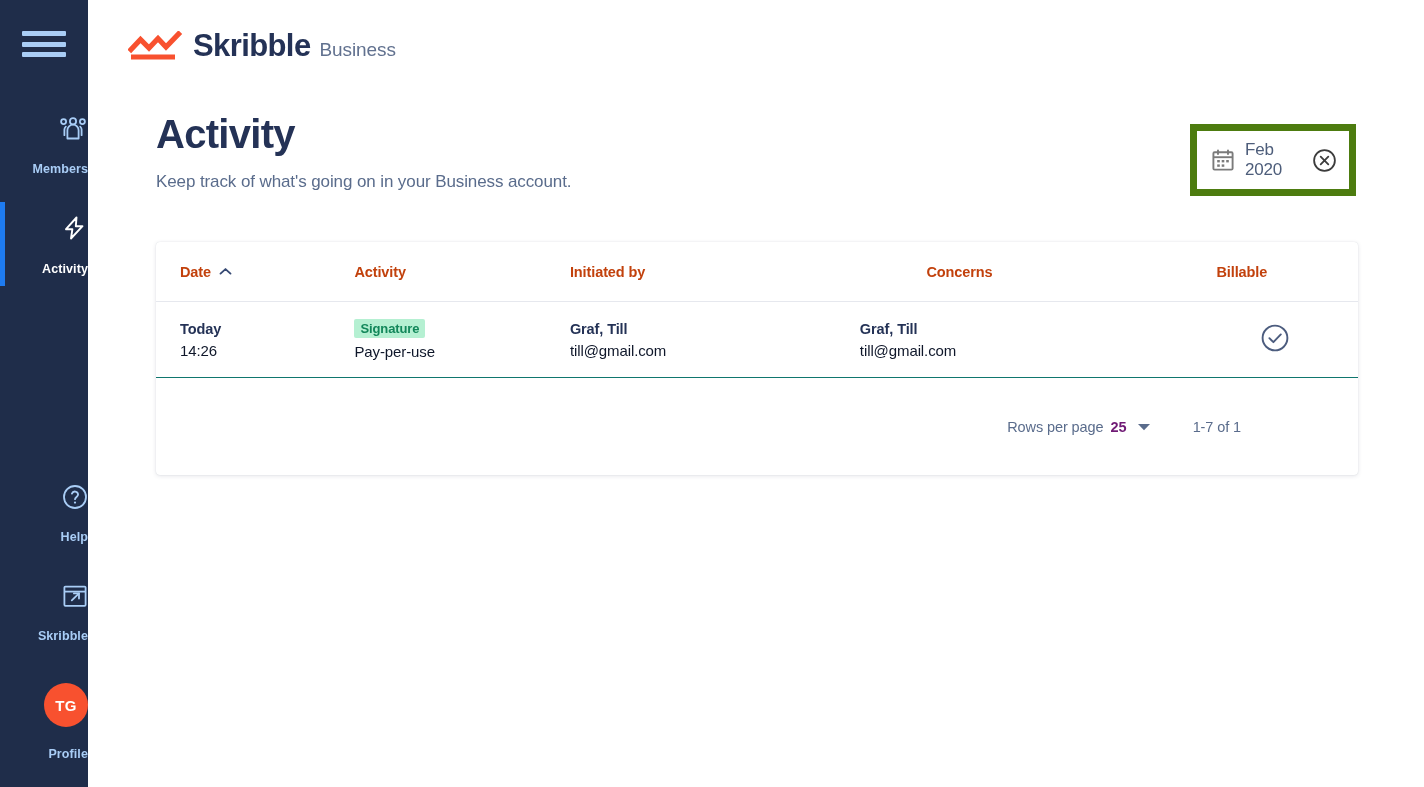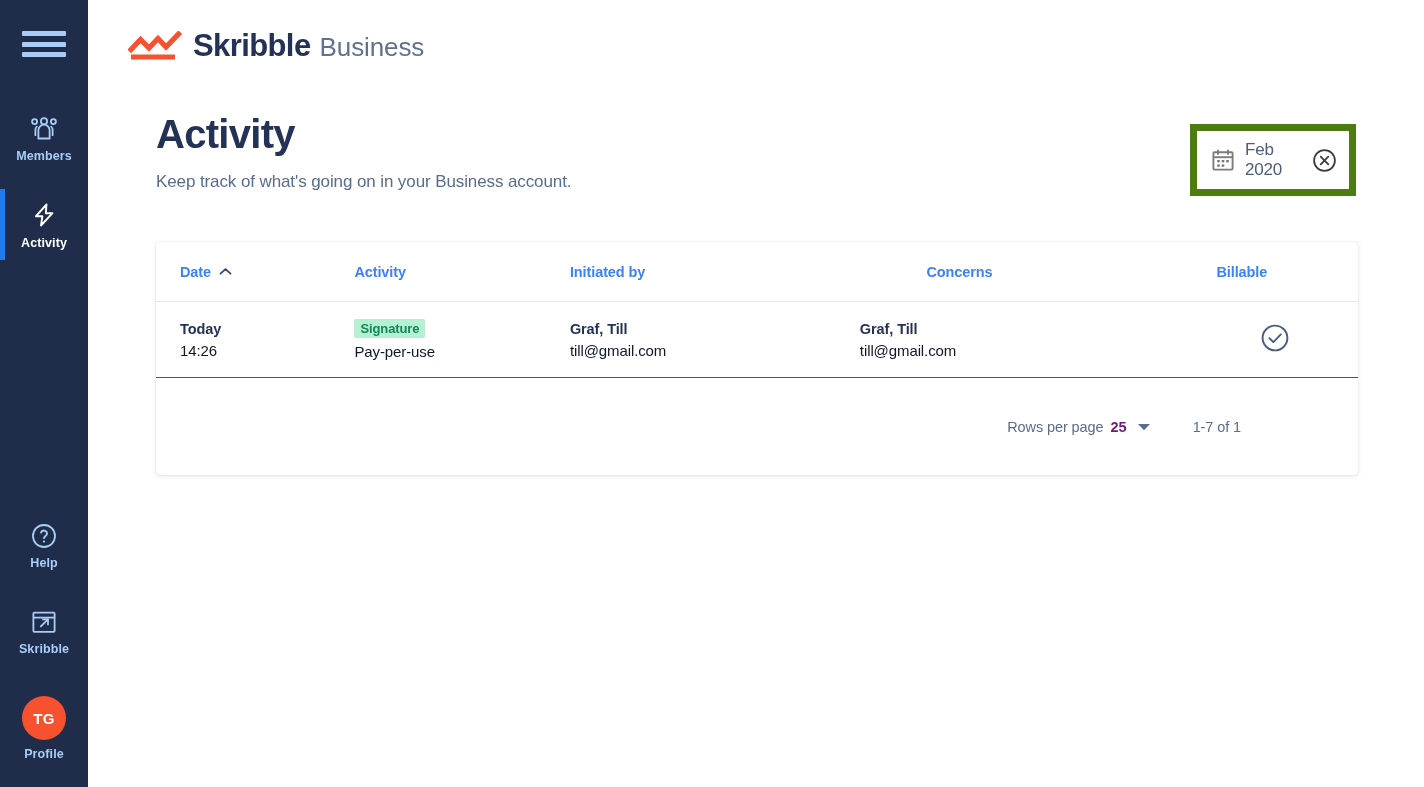--- a/index.html
+++ b/index.html
@@ -45,22 +45,22 @@
 
   .nav-top { margin-top: 43px; width: 100%; }
   .nav-bottom { margin-top: auto; width: 100%; padding-bottom: 16px; }
 
   .nav-item {
     position: relative;
     width: 100%;
     padding: 12px 0 10px 0;
     display: flex;
     flex-direction: column;
-    align-items: center;
-    gap: 7px;
+    align-items: flex-end;
+    gap: 20px;
     cursor: pointer;
     text-decoration: none;
   }
   .nav-item .nav-label {
     font-size: 12.5px;
     font-weight: bold;
     color: #a9cdf6;
     letter-spacing: 0.1px;
   }
   .nav-item .nav-icon { color: #a9cdf6; display: block; line-height: 0; }
@@ -107,21 +107,21 @@
     gap: 9px;
   }
   .logo-mark { width: 56px; height: 30px; position: relative; top: 5px; }
   .brand-name {
     font-size: 31px;
     font-weight: bold;
     color: #243256;
     letter-spacing: -0.6px;
   }
   .brand-sub {
-    font-size: 26px;
+    font-size: 19px;
     color: #61718f;
     letter-spacing: -0.1px;
     text-align: center;
   }
 
   
   #page-title {
     position: absolute;
     left: 68px; top: 112px;
     font-size: 40px;
@@ -173,21 +173,21 @@
   .thead {
     display: flex;
     align-items: center;
     height: 60px;
     border-bottom: 1px solid #e6e8ee;
     padding: 0 24px;
   }
   .th {
     font-size: 14.5px;
     font-weight: bold;
-    color: #3b82f6;
+    color: #c2410c;
     letter-spacing: -0.1px;
     display: flex;
     align-items: center;
     gap: 8px;
   }
 
   .col-date     { width: 178px; }
   .col-activity { width: 220px; }
   .col-concerns { width: 296px; }
   .col-initiated{ width: 364px; }

